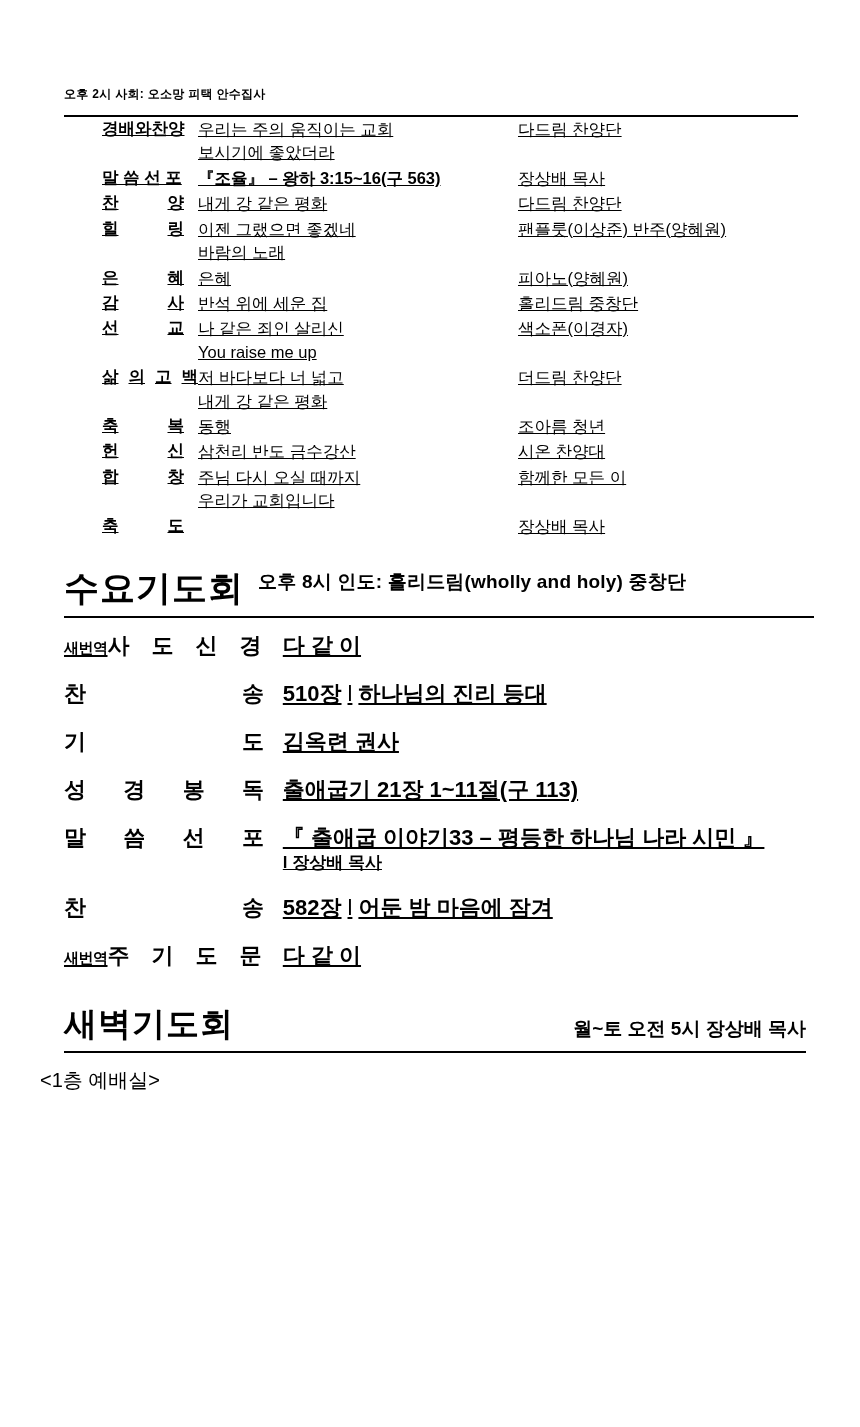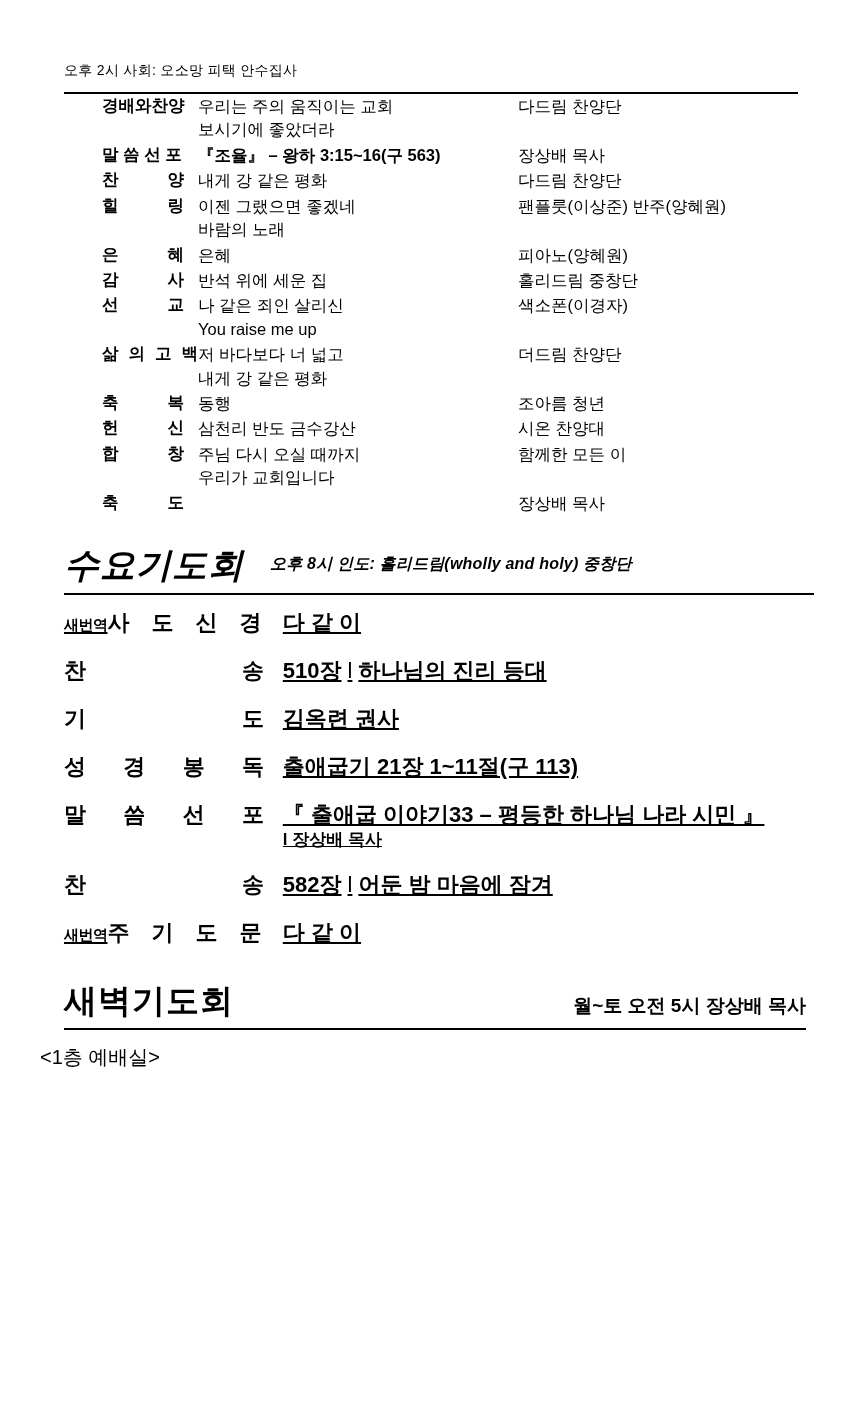--- a/index.html
+++ b/index.html
@@ -30,40 +30,42 @@
     justify-content: space-between;
     padding: 0 22px 0 24px;
   }
   .big-title {
     font-size: 35px;
     font-weight: bold;
     letter-spacing: 1px;
     line-height: 1.1;
   }
   .head-meta {
-    font-size: 14px;
-    font-weight: normal;
+    font-size: 12px;
+    font-weight: bold;
     letter-spacing: 0.3px;
     padding-bottom: 2px;
+    margin-top: 24px;
   }
   .rule {
     border-bottom: 2.5px solid #000;
     margin: 10px 22px 0 24px;
   }
 
   .subhead {
     font-size: 19px;
     font-weight: bold;
     margin: 12px 0 6px 62px;
   }
 
   table.order {
     width: 100%;
     border-collapse: collapse;
     margin-left: 0;
+    text-decoration: underline;
   }
   table.order td {
     vertical-align: top;
     padding: 1px 0 1px 0;
   }
   .col-role {
     width: 150px;
     padding-left: 62px !important;
     font-size: 16.5px;
     font-weight: bold;
@@ -90,29 +92,28 @@
     white-space: nowrap;
   }
   .col-body .l2 { display: block; }
   .bold { font-weight: bold; }
   .eng { font-family: "Liberation Sans", sans-serif; }
 
   
   .sec2 { margin-top: 30px; }
   .sec2-head {
     display: flex;
-    align-items: center;
+    align-items: flex-start;
     padding: 0 6px 0 24px;
-    font-style: italic;
   }
   .sec2-head .big-title { font-size: 35px; }
   .sec2-meta {
-    font-size: 16px;
-    font-weight: bold;
-    margin-left: 26px;
+    font-size: 19px;
+    font-weight: bold;
+    margin-left: 14px;
     letter-spacing: 0.2px;
     padding-bottom: 2px;
   }
   .rule2 {
     border-bottom: 2.5px solid #000;
     margin: 8px 6px 0 24px;
   }
   table.wed {
     width: 100%;
     border-collapse: collapse;

